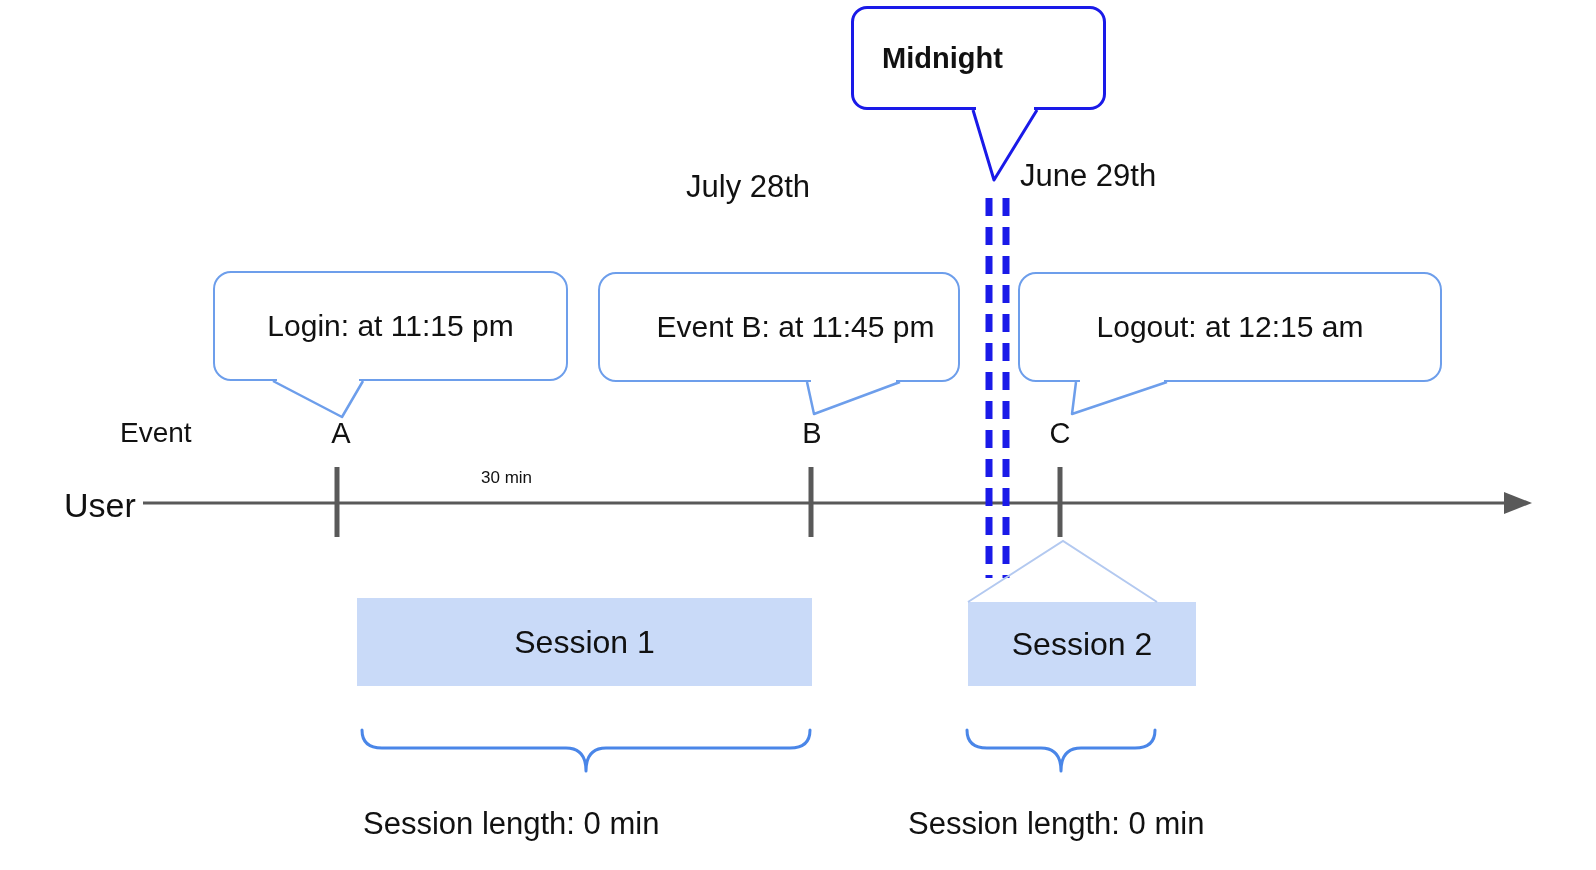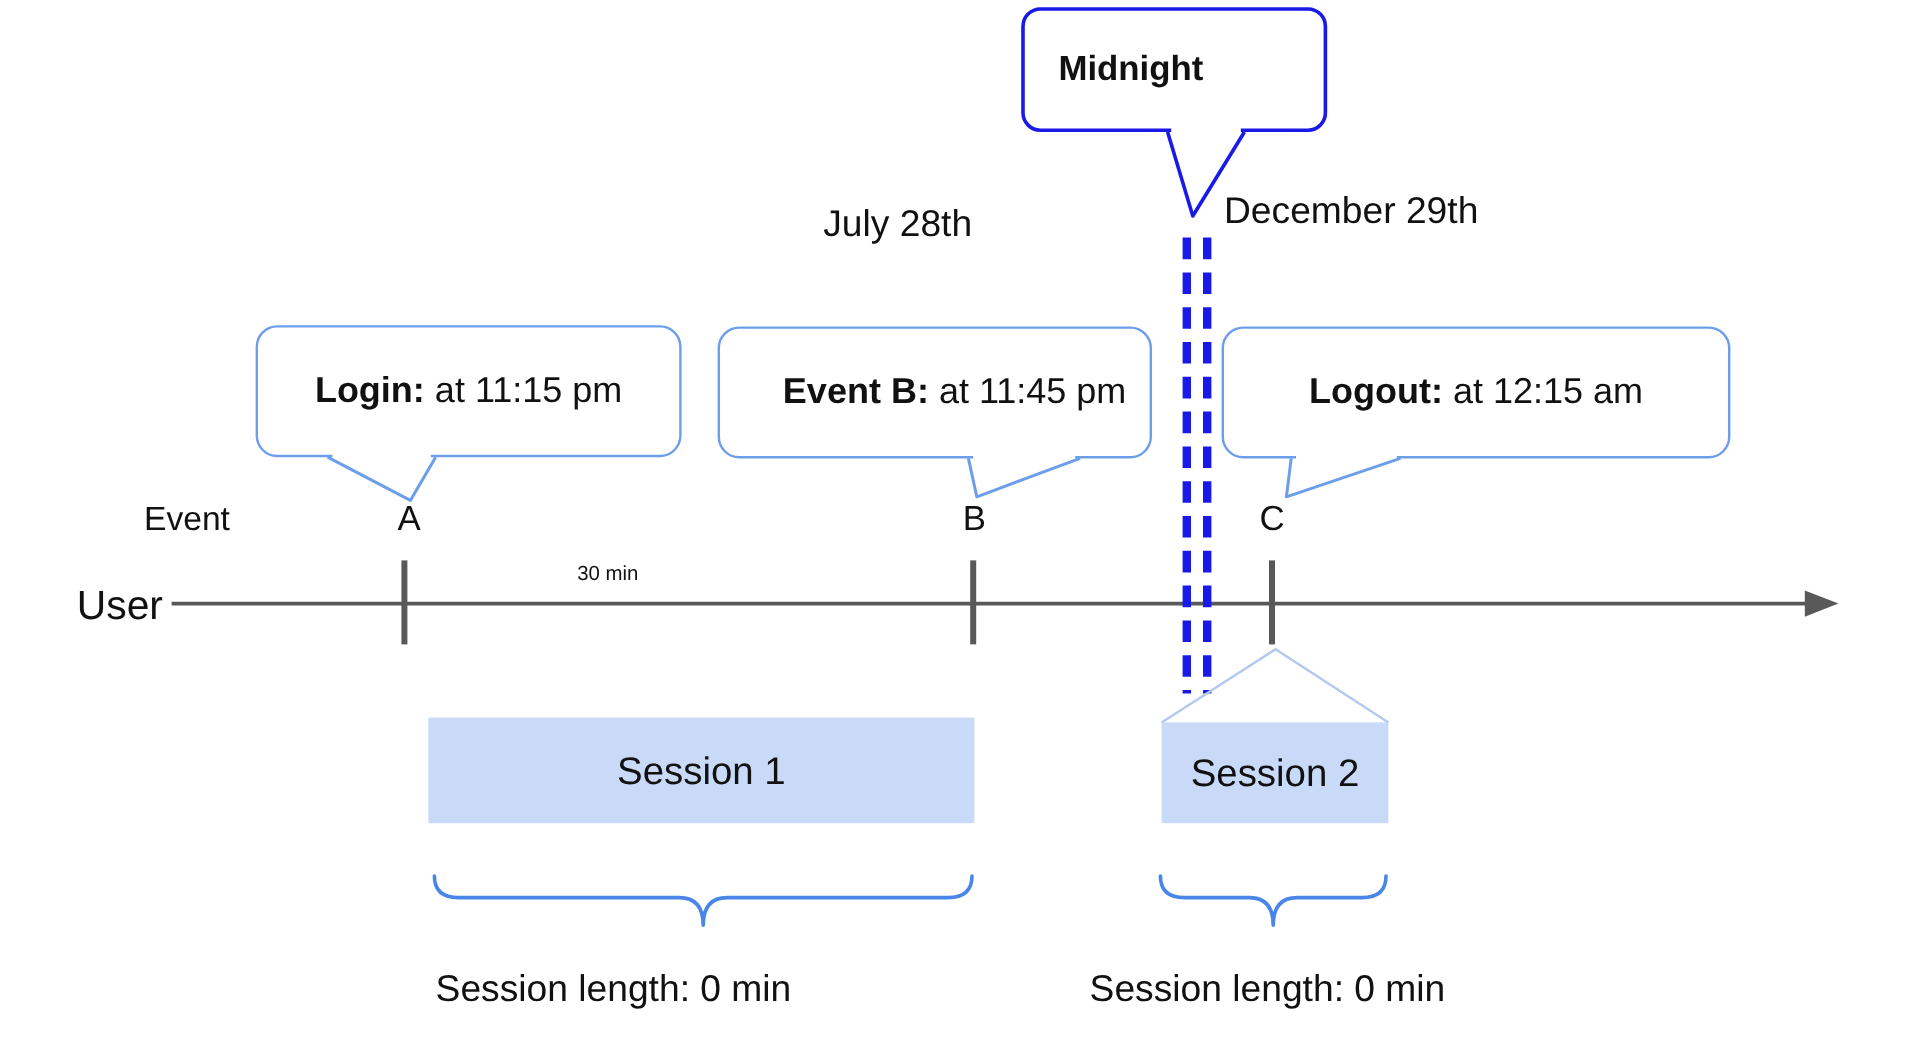--- a/index.html
+++ b/index.html
@@ -15,21 +15,21 @@
   .callout {
     position:absolute; background:#fff;
     border:2.5px solid var(--bubble-border-blue,#6d9eeb);
     border-radius:18px;
     display:flex; align-items:center; justify-content:center;
     font-size:30px; white-space:nowrap;
   }
   #callout-login  { left:213px;  top:271px; width:355px; height:110px; }
   #callout-eventb { left:598px;  top:272px; width:362px; height:110px;padding-left:33px; }
   #callout-logout { left:1018px; top:272px; width:424px; height:110px; }
-  .callout b { font-weight:bold; }
+  .callout b { font-weight:normal; }
 
   #callout-midnight {
     left:823px; top:6px; width:255px; height:104px;
     border:3px solid var(--deep-blue,#1a1ae8); border-radius:16px;
     justify-content:flex-start; padding-left:28px;
     font-weight:bold; font-size:29px;margin-left:28px;
   }
 
   .date-label { position:absolute; top:158px; font-size:31px; white-space:nowrap; }
   #date-before { left:686px;margin-top:11px; }
@@ -43,42 +43,42 @@
 
   #interval-label { position:absolute; left:481px; top:468px; font-size:17px; }
   #user-label     { position:absolute; left:64px;  top:486px; font-size:34px; }
 
   .session {
     position:absolute; background:var(--session-fill,#c9daf8);
     display:flex; align-items:center; justify-content:center;
     font-size:32px;
   }
   #session-1 { left:357px; top:598px; width:455px; height:88px; }
-  #session-2 { left:968px; top:602px; width:189px; height:84px; }
+  #session-2 { left:968px; top:602px; width:228px; height:84px; }
 
   .length-label { position:absolute; top:806px; font-size:31px; white-space:nowrap; }
   #length-1 { left:363px; }
   #length-2 { left:908px; }
 
   svg.overlay {
     position:absolute; left:0; top:0; width:1596px; height:870px;
     pointer-events:none;
   }
 </style>
 </head>
 <body>
 
 <div class="canvas">
 
   <div class="callout" id="callout-midnight">
     <span>Midnight</span>
   </div>
 
   <span class="date-label" id="date-before">July 28th</span>
-  <span class="date-label" id="date-after">December 29th</span>
+  <span class="date-label" id="date-after">June 29th</span>
 
   <div class="callout" id="callout-login">
     <span class="callout-text"><b>Login:</b><span> at 11:15 pm</span></span>
   </div>
   <div class="callout" id="callout-eventb">
     <span class="callout-text"><b>Event B:</b><span> at 11:45 pm</span></span>
   </div>
   <div class="callout" id="callout-logout">
     <span class="callout-text"><b>Logout:</b><span> at 12:15 am</span></span>
   </div>

